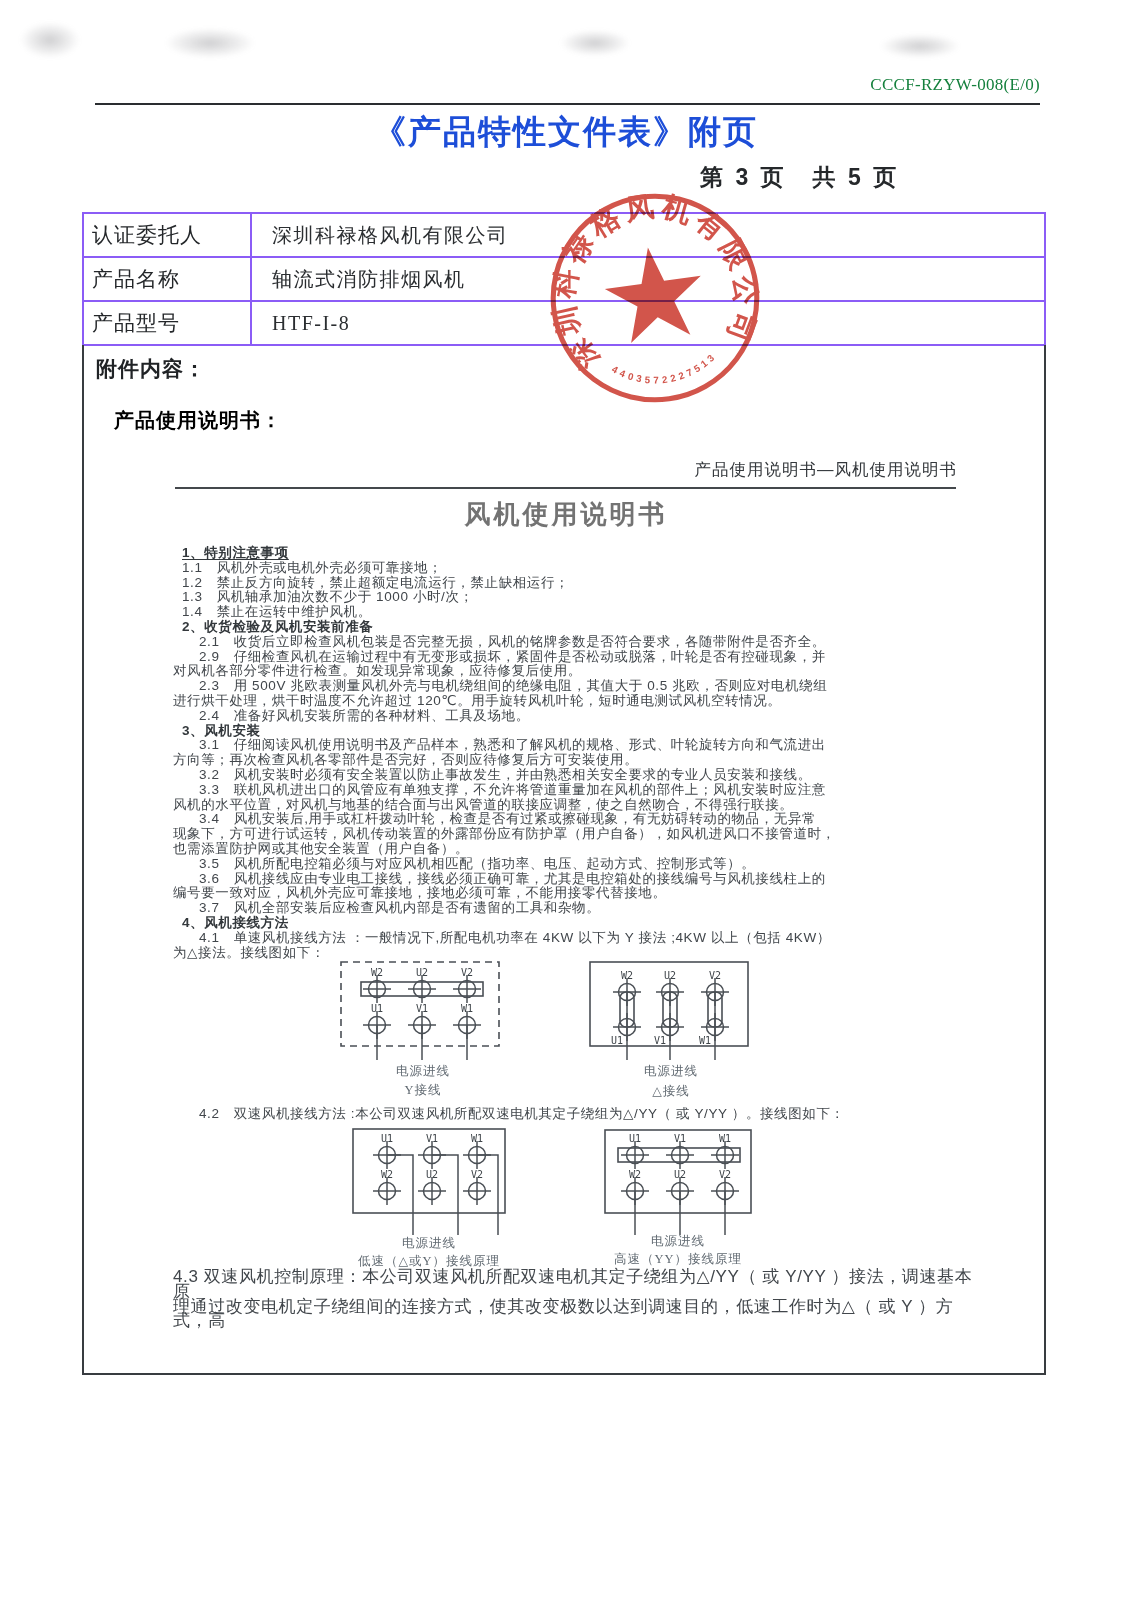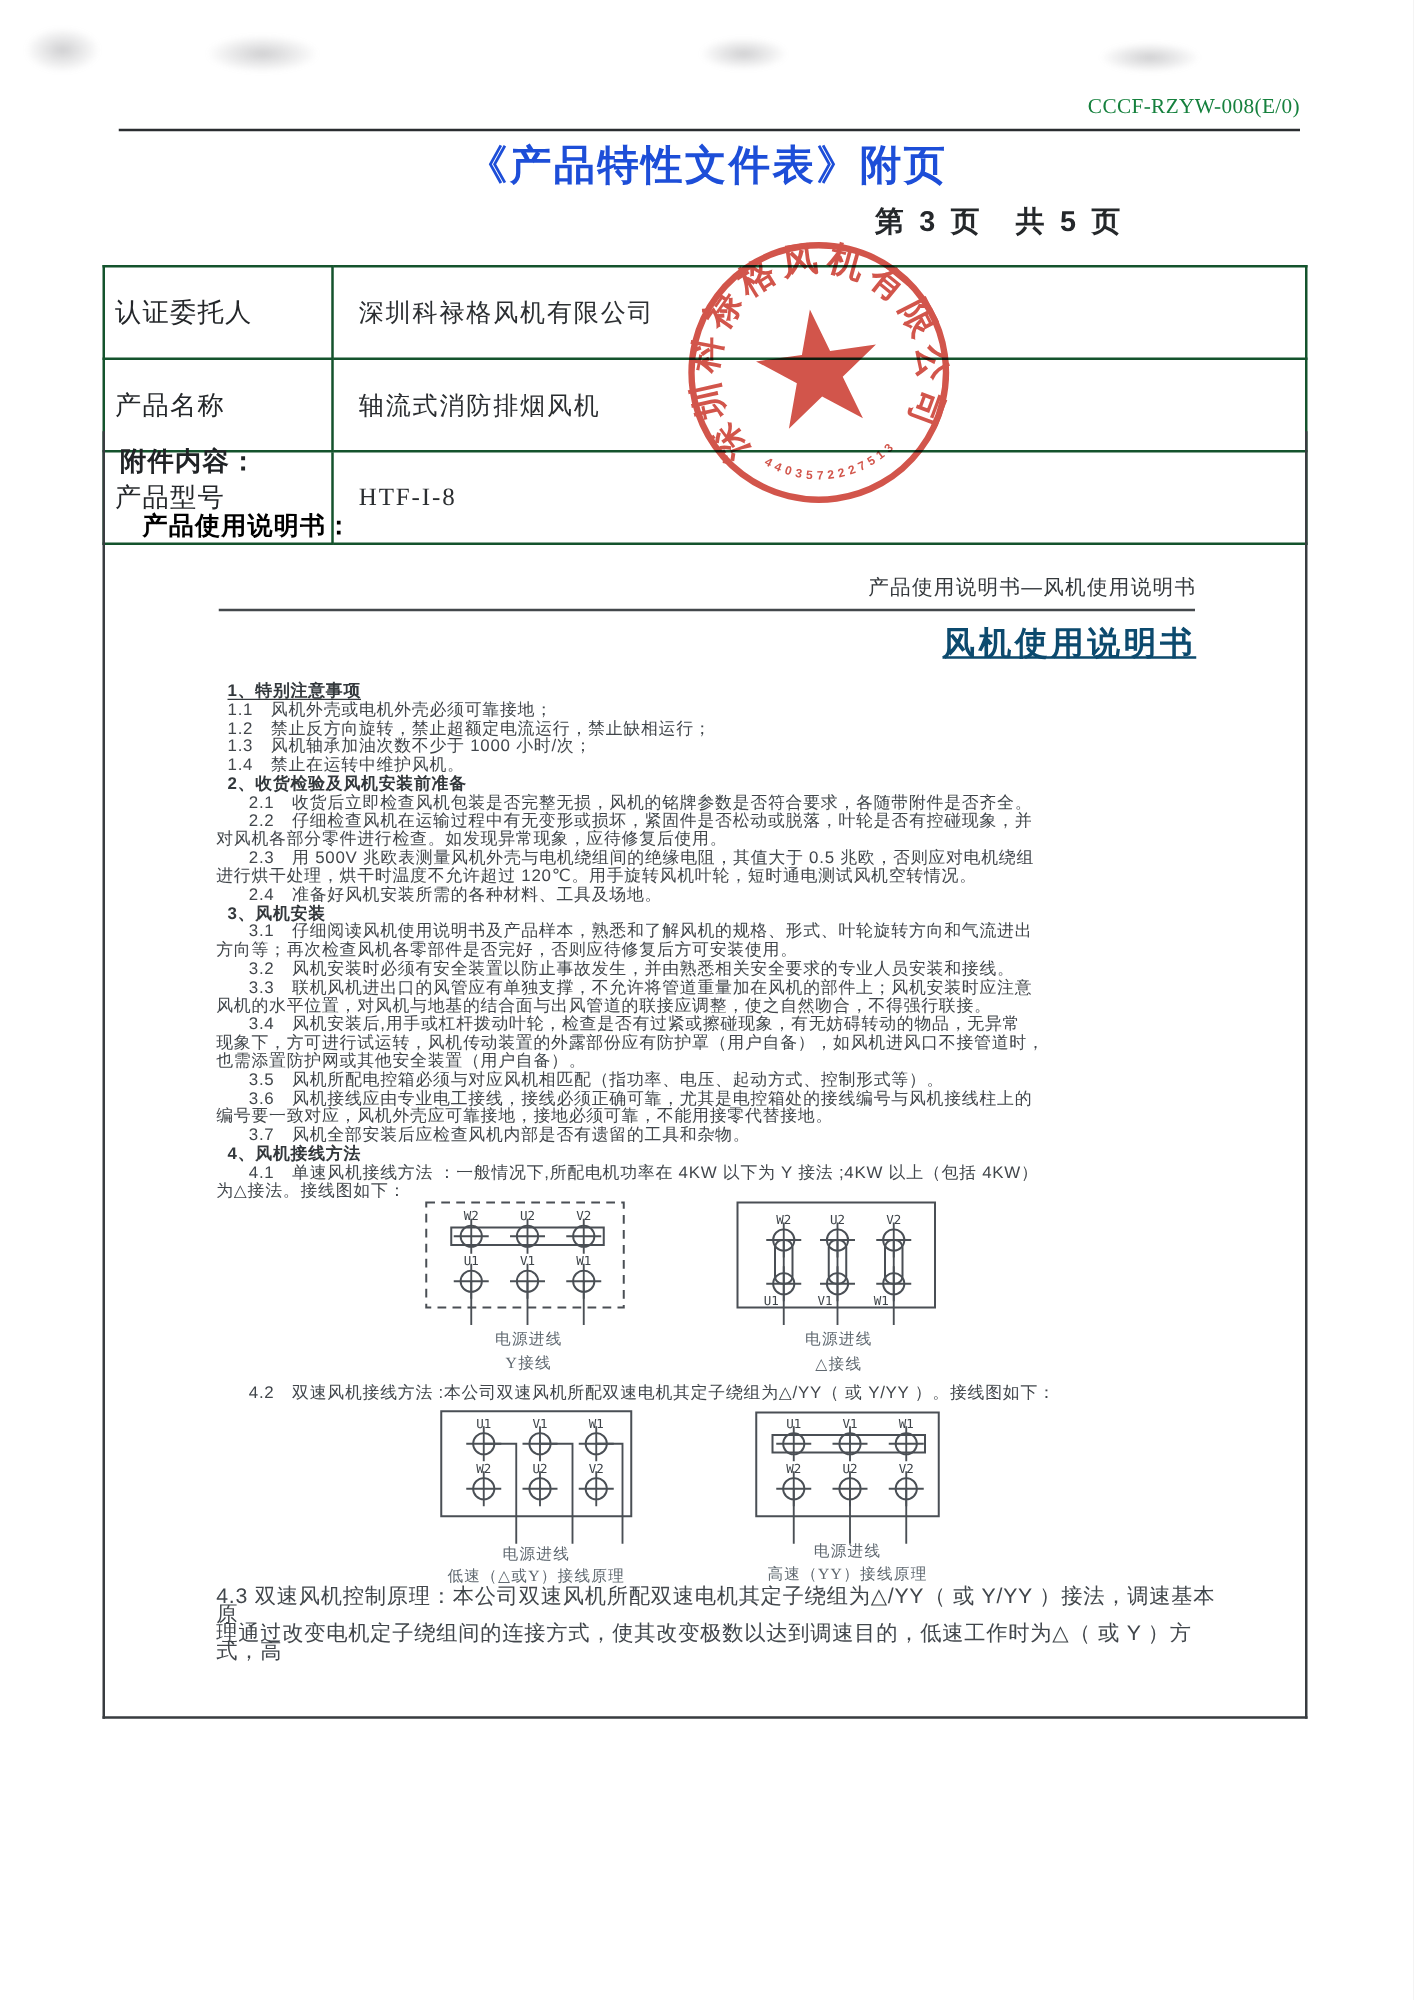--- a/index.html
+++ b/index.html
@@ -13,37 +13,37 @@
   
   .doc-code{top:75px;right:91px;font-family:"Liberation Serif","DejaVu Serif",serif;
     font-size:17px;color:#15803d;letter-spacing:.3px;margin-left:14px;}
   .top-rule{top:103px;left:95px;width:945px;height:0;border-top:2.5px solid #2a2d30;}
   .main-title{top:110px;left:0;width:1131px;text-align:center;font-size:33px;font-weight:bold;
     color:#1d4ed8;letter-spacing:2px;}
   .page-info{top:162px;left:700px;font-size:23px;font-weight:bold;color:#25282b;letter-spacing:3px;}
 
   
   .info-table{top:212px;left:82px;width:964px;border-collapse:collapse;table-layout:fixed;}
-  .info-table td{border:2px solid #14532d;height:42px;padding:15px;}
+  .info-table td{border:2px solid #8b5cf6;height:42px;padding:0;}
   .info-table .lbl{width:158px;font-size:21px;color:#24272a;padding-left:8px;letter-spacing:1px;}
   .info-table .val{font-size:20px;font-family:"Liberation Serif","DejaVu Serif",serif;
     color:#2b2e31;padding-left:20px;letter-spacing:1.5px;}
 
   
   .big-box{top:345px;left:82px;width:960px;height:1028px;border:2px solid #383c40;
     border-top:none;}
   .att-label{top:355px;left:96px;font-size:21px;font-weight:bold;color:#202326;letter-spacing:1px;}
   .att-item{top:407px;left:114px;font-size:20px;font-weight:bold;color:#000000;letter-spacing:1px;}
 
   
   .manual-header{top:459px;left:175px;width:782px;text-align:right;font-size:16.5px;
     color:#34383c;letter-spacing:1px;}
   .manual-rule{top:487px;left:175px;width:781px;height:0;border-top:2px solid #44484c;}
-  .manual-title{top:497px;left:175px;width:782px;text-align:right;font-size:26px;
-    font-weight:bold;color:#0c4a6e;letter-spacing:3px;text-decoration:underline;}
+  .manual-title{top:497px;left:175px;width:782px;text-align:center;font-size:26px;
+    font-weight:bold;color:#737373;letter-spacing:3px;}
 
   .manual-body{top:546px;left:173px;width:798px;font-size:13.5px;line-height:14.8px;
     color:#41464b;letter-spacing:.6px;}
   .blk{margin:0;white-space:pre-wrap;}
   .blk.h{font-weight:bold;color:#33383c;margin-left:9px;}
   .blk.u{text-decoration:underline;text-underline-offset:2px;}
   .blk.s{margin-left:9px;}
   .blk.p{text-indent:26px;}
 
   .para-42{top:1107px;left:173px;width:810px;font-size:13.5px;line-height:14.8px;
@@ -112,21 +112,21 @@
   <div class="abs manual-title">风机使用说明书</div>
 
   <div class="abs manual-body">
     <div class="blk h u">1、特别注意事项</div>
     <div class="blk s">1.1　风机外壳或电机外壳必须可靠接地；</div>
     <div class="blk s">1.2　禁止反方向旋转，禁止超额定电流运行，禁止缺相运行；</div>
     <div class="blk s">1.3　风机轴承加油次数不少于 1000 小时/次；</div>
     <div class="blk s">1.4　禁止在运转中维护风机。</div>
     <div class="blk h">2、收货检验及风机安装前准备</div>
     <div class="blk p">2.1　收货后立即检查风机包装是否完整无损，风机的铭牌参数是否符合要求，各随带附件是否齐全。</div>
-    <div class="blk p">2.2　仔细检查风机在运输过程中有无变形或损坏，紧固件是否松动或脱落，叶轮是否有控碰现象，并
+    <div class="blk p">2.9　仔细检查风机在运输过程中有无变形或损坏，紧固件是否松动或脱落，叶轮是否有控碰现象，并
 对风机各部分零件进行检查。如发现异常现象，应待修复后使用。</div>
     <div class="blk p">2.3　用 500V 兆欧表测量风机外壳与电机绕组间的绝缘电阻，其值大于 0.5 兆欧，否则应对电机绕组
 进行烘干处理，烘干时温度不允许超过 120℃。用手旋转风机叶轮，短时通电测试风机空转情况。</div>
     <div class="blk p">2.4　准备好风机安装所需的各种材料、工具及场地。</div>
     <div class="blk h">3、风机安装</div>
     <div class="blk p">3.1　仔细阅读风机使用说明书及产品样本，熟悉和了解风机的规格、形式、叶轮旋转方向和气流进出
 方向等；再次检查风机各零部件是否完好，否则应待修复后方可安装使用。</div>
     <div class="blk p">3.2　风机安装时必须有安全装置以防止事故发生，并由熟悉相关安全要求的专业人员安装和接线。</div>
     <div class="blk p">3.3　联机风机进出口的风管应有单独支撑，不允许将管道重量加在风机的部件上；风机安装时应注意
 风机的水平位置，对风机与地基的结合面与出风管道的联接应调整，使之自然吻合，不得强行联接。</div>

